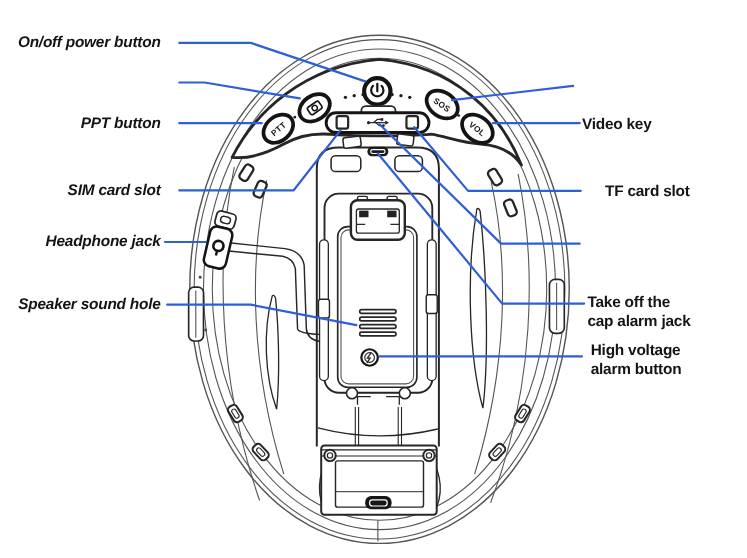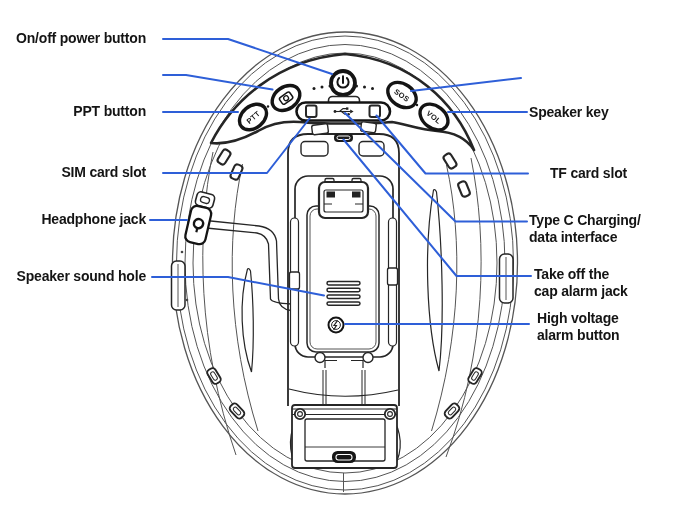--- a/index.html
+++ b/index.html
@@ -1,21 +1,21 @@
 <!DOCTYPE html>
 <html><head>
 <meta charset="utf-8">
 <style>
   html,body{margin:0;padding:0;background:#fff;}
   #stage{position:relative;width:679px;height:507px;background:#fff;overflow:hidden;
          font-family:"Liberation Sans",sans-serif;}
   #art{position:absolute;left:0;top:0;}
   .lbl{position:absolute;font:700 14px/17px "Liberation Sans",sans-serif;color:#141414;
        white-space:pre-line;letter-spacing:-0.2px;}
-  .lbl-left{left:0;width:146px;text-align:right;}
+  .lbl-left{left:0;width:146px;text-align:right;font-style:italic;}
   
   .t2{stroke:#555;stroke-width:1;fill:none;}
   .s1{stroke:#262626;stroke-width:1.5;fill:#fff;}
   .sn{stroke:#262626;stroke-width:1.2;fill:none;}
   .ring{stroke:#141414;fill:#fff;}
   .ln{stroke:#2e5fd8;stroke-width:2;fill:none;stroke-linecap:round;stroke-linejoin:round;}
   .btxt{font:700 7.5px "Liberation Sans",sans-serif;fill:#141414;text-anchor:middle;
         dominant-baseline:central;letter-spacing:.3px;}
 </style>
 </head>
@@ -245,22 +245,20 @@
     <path class="ln" d="M529,324 H345"></path>
   </g>
 </svg>
 
 <div class="lbl lbl-left" style="top:30px">On/off power button</div>
 <div class="lbl lbl-left" style="top:164px">SIM card slot</div>
 <div class="lbl lbl-left" style="top:103px">PPT button</div>
 <div class="lbl lbl-left" style="top:211px">Headphone jack</div>
 <div class="lbl lbl-left" style="top:268px">Speaker sound hole</div>
 
-<div class="lbl" style="left:529px;top:104px">Speaker key</div>
+<div class="lbl" style="left:529px;top:104px">Video key</div>
 <div class="lbl" style="left:550px;top:165px">TF card slot</div>
-<div class="lbl" style="left:529px;top:212px">Type C Charging/
-data interface</div>
 <div class="lbl" style="left:534px;top:266px">Take off the
 cap alarm jack</div>
 <div class="lbl" style="left:537px;top:310px">High voltage
 alarm button</div>
 
 </div>
 
 </body></html>

